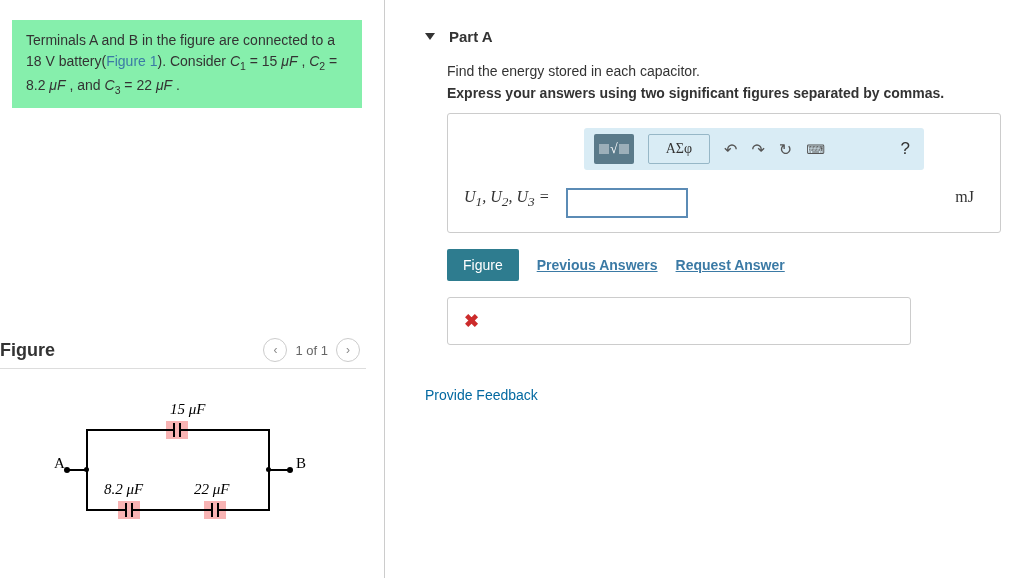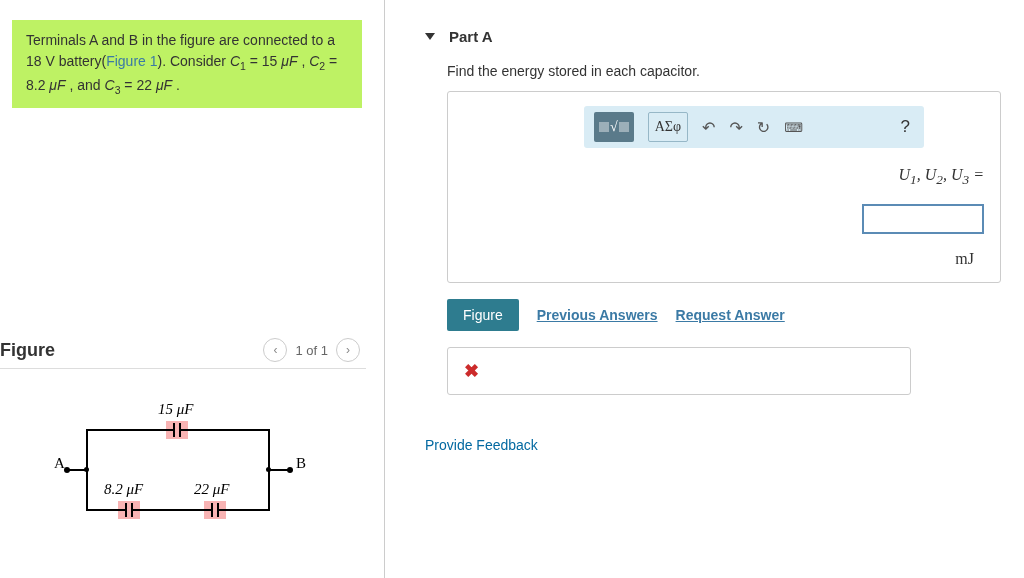--- a/index.html
+++ b/index.html
@@ -13,21 +13,21 @@
     height: 578px;
     overflow: hidden;
   }
   .left-panel {
     width: 385px;
     border-right: 1px solid #ccc;
     padding: 20px 18px 10px 0px;
     box-sizing: border-box;
   }
   .problem-box {
-    background: #bef264;
+    background: #86efac;
     padding: 10px 14px;
     font-size: 14px;
     line-height: 1.5;
     color: #333;
     margin-left: 12px;
     margin-right: 4px;
   }
   .problem-box .italic { font-style: italic; }
   .problem-box .figure-link { color: #3b7aa5; }
   .sub { vertical-align: sub; font-size: 0.75em; }
@@ -150,38 +150,37 @@
     padding: 3px 5px;
     border-radius: 2px;
     font-size: 13px;
     font-family: "Times New Roman", serif;
     display:flex; align-items:center; gap:1px;
   }
   .tb-template .box { display:inline-block; width:8px; height:8px; border:1px solid #fff; background:#fff; opacity:0.4;}
   .tb-template .root { font-size:14px; }
   .tb-greek {
     border: 1px solid #96b7c7;
-    padding: 2px 6px;
+    padding: 2px 17px;
     border-radius: 2px;
     font-family: "Times New Roman", serif;
     font-size: 14px;
     color: #333;
     background: #d9ecf5;
   }
   .tb-icon { font-size: 16px; color: #555; }
   .tb-help { font-size: 17px; color: #333; margin-left: auto; padding-right:4px;}
 
   .answer-row {
     display: flex;
-    align-items: flex-end;
+    align-items: flex-start;
     gap: 16px;
     font-family: "Times New Roman", serif;
     font-size: 16px;
     color: #333;
-    flex-direction: column;
   }
   .answer-input {
     border: 2px solid #5b8bb5;
     height: 26px;
     width: 110px;
     padding: 0 4px;
     font-size: 14px;
   }
   .unit { margin-left: auto; padding-right: 10px; }
 
@@ -266,36 +265,37 @@
     <div class="cap" style="left:158px; top:104px;">
         <span class="lead-l"></span>
         <span class="lead-r"></span>
       </div>
 
     <div class="term-dot" style="left:18px; top:70px;"></div>
     <div class="term-dot" style="left:241px; top:70px;"></div>
     <div class="node-dot" style="left:38px; top:70px;"></div>
     <div class="node-dot" style="left:220px; top:70px;"></div>
 
-    <span class="clabel" style="left:112px; top:4px;">15 μF</span>
+    <span class="clabel" style="left:124px; top:4px;">15 μF</span>
     <span class="clabel" style="left:58px; top:84px;">8.2 μF</span>
     <span class="clabel" style="left:148px; top:84px;">22 μF</span>
     <span class="term-label" style="left:8px; top:58px;">A</span>
     <span class="term-label" style="left:250px; top:58px;">B</span>
   </div>
 </div>
 
 <div class="right-panel">
 
   <div class="part-header">
     <span class="caret-down"></span>
     <span>Part A</span>
   </div>
 
   <div class="instr">Find the energy stored in each capacitor.</div>
+  <div class="instr bold">Express your answers using two significant figures separated by commas.</div>
 
   <div class="answer-box">
     <div class="toolbar">
       <div class="tb-btn tb-template">
         <span class="box"></span>
           <span class="root">√</span>
           <span class="box"></span>
       </div>
       <div class="tb-btn tb-greek">ΑΣφ</div>
       <div class="tb-btn tb-icon">↶</div>

